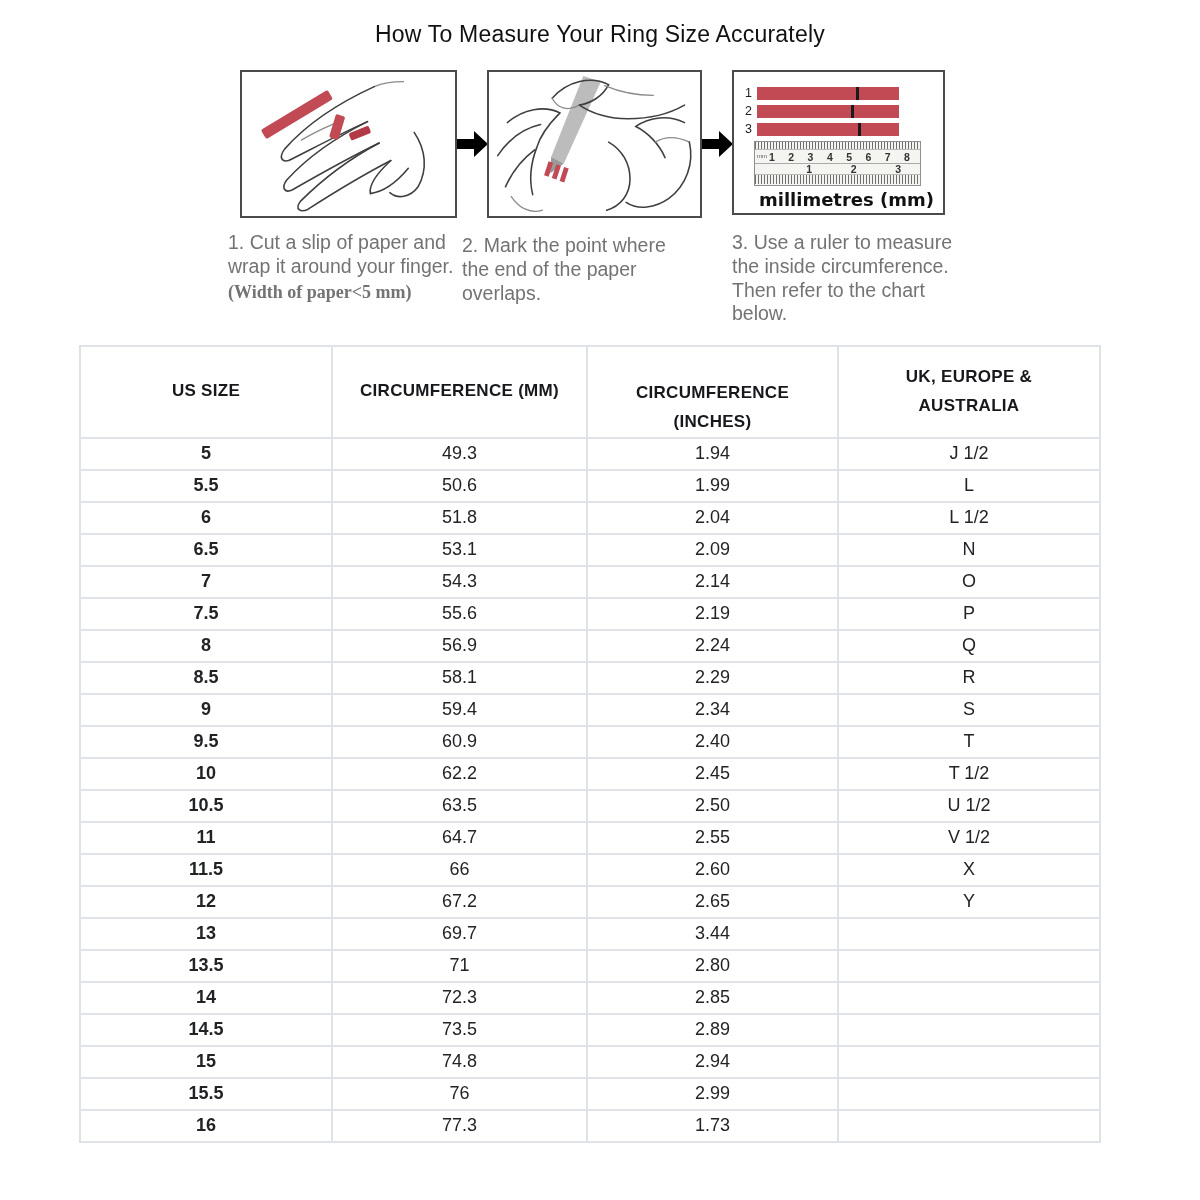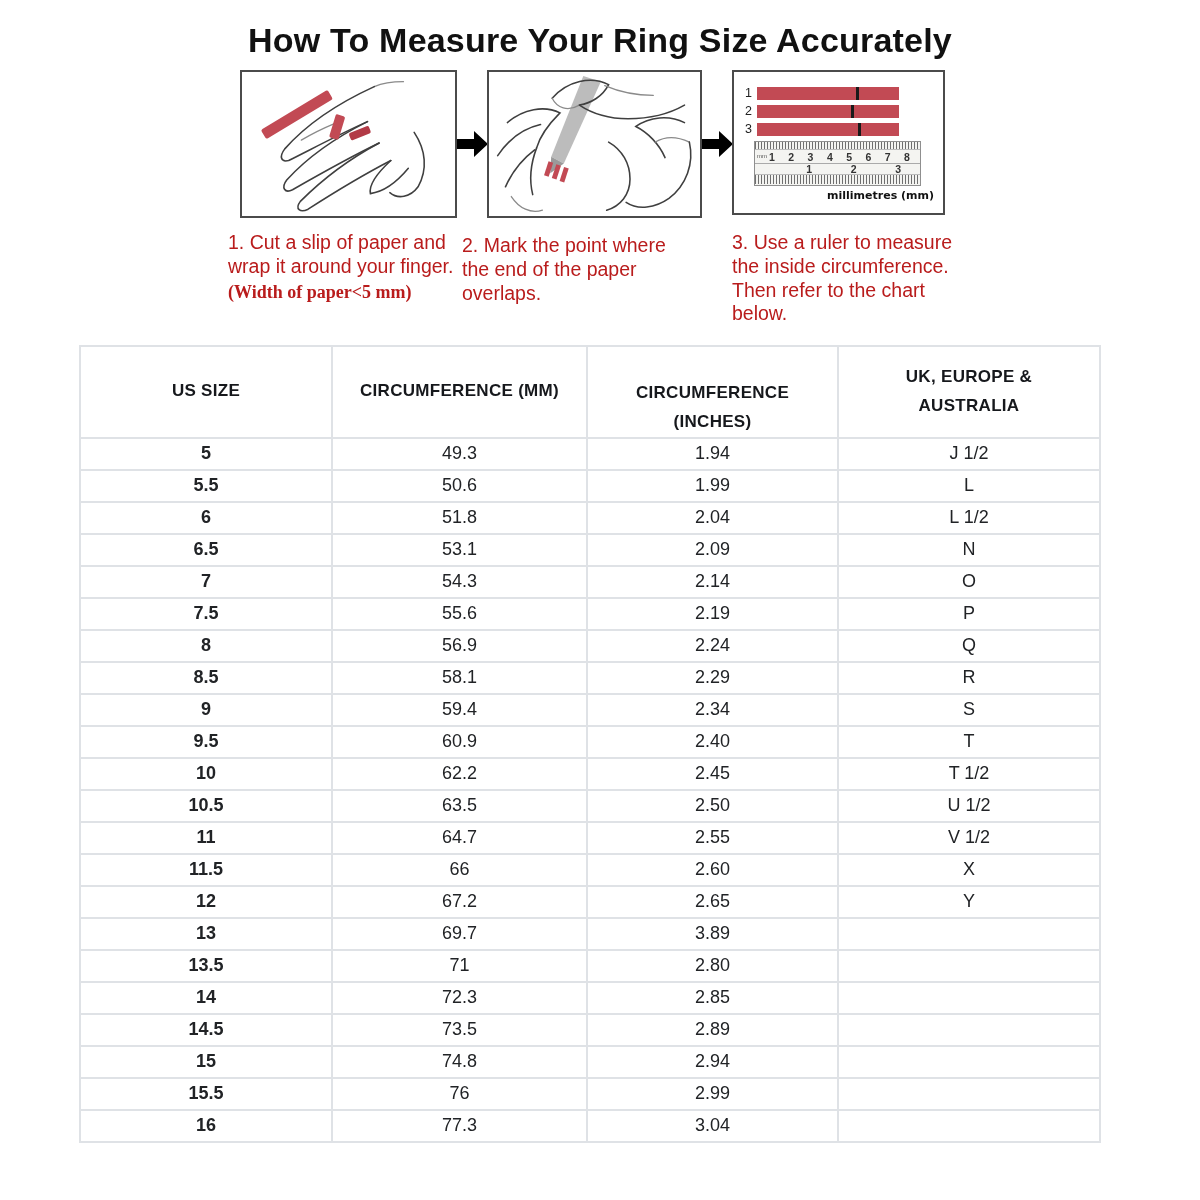--- a/index.html
+++ b/index.html
@@ -1,20 +1,20 @@
 <!DOCTYPE html>
 <html><head>
 <meta charset="utf-8">
 <style>
   * { margin:0; padding:0; box-sizing:border-box; }
   html,body { width:1200px; height:1200px; background:#ffffff; }
   body { font-family:"Liberation Sans", sans-serif; color:#1c1c1c; position:relative; overflow:hidden; }
 
   .title { position:absolute; left:0; right:0; top:21px; text-align:center;
-           font-size:34px; font-weight:700; color:#111; letter-spacing:.2px; }
+           font-size:23px; font-weight:400; color:#111; letter-spacing:.2px; }
 
   
   .fig { position:absolute; border:2px solid #4b4b4b; background:#fff; }
   #fig1 { left:240px; top:70px; width:217px; height:148px; }
   #fig2 { left:487px; top:70px; width:215px; height:148px; }
   #fig3 { left:732px; top:70px; width:213px; height:145px; }
   .fig svg { display:block; width:100%; height:100%; }
 
   .arrow { position:absolute; width:31px; height:26px; }
   #arrow1 { left:457px; top:131px; }
@@ -40,24 +40,24 @@
            padding:0 10px 0 14px; justify-content:space-between;
            font-size:10.5px; font-weight:700; color:#333; }
   .unit { position:absolute; left:2px; top:3px; font-size:6px; font-weight:400; color:#555; }
   .inchrow { position:relative; height:11px; border-top:1px solid #aaa;
              font-size:10.5px; font-weight:700; color:#333; }
   .inchrow span { position:absolute; top:-1px; }
   .inchrow span:nth-child(1) { left:31%; }
   .inchrow span:nth-child(2) { left:58%; }
   .inchrow span:nth-child(3) { left:85%; }
   .ruler-caption { position:absolute; right:9px; top:117px; font-family:"DejaVu Sans",sans-serif;
-                   font-size:11px; font-weight:700; color:#111; }
+                   font-size:18px; font-weight:700; color:#111; }
 
   
-  .caption { position:absolute; font-size:19.5px; line-height:1.22; color:#b91c1c; }
+  .caption { position:absolute; font-size:19.5px; line-height:1.22; color:#737373; }
   #cap1 { left:228px; top:231px; width:242px; }
   #cap2 { left:462px; top:234px; width:232px; }
   #cap3 { left:732px; top:231px; width:234px; }
   .note { font-family:"Liberation Serif", serif; font-weight:700; font-size:18px; margin-top:3px; }
 
   
   .size-table { position:absolute; left:79px; top:345px; width:1020px;
                 border-collapse:collapse; table-layout:fixed; }
   .size-table col:nth-child(1){ width:252px; }
   .size-table col:nth-child(2){ width:255px; }
@@ -277,21 +277,21 @@
         </tr>
         <tr>
           <td>12</td>
           <td>67.2</td>
           <td>2.65</td>
           <td>Y</td>
         </tr>
         <tr>
           <td>13</td>
           <td>69.7</td>
-          <td>3.89</td>
+          <td>3.44</td>
           <td></td>
         </tr>
         <tr>
           <td>13.5</td>
           <td>71</td>
           <td>2.80</td>
           <td></td>
         </tr>
         <tr>
           <td>14</td>
@@ -313,19 +313,19 @@
         </tr>
         <tr>
           <td>15.5</td>
           <td>76</td>
           <td>2.99</td>
           <td></td>
         </tr>
         <tr>
           <td>16</td>
           <td>77.3</td>
-          <td>3.04</td>
+          <td>1.73</td>
           <td></td>
         </tr>
       </tbody>
   </table>
 
 </div>
 
 </body></html>

